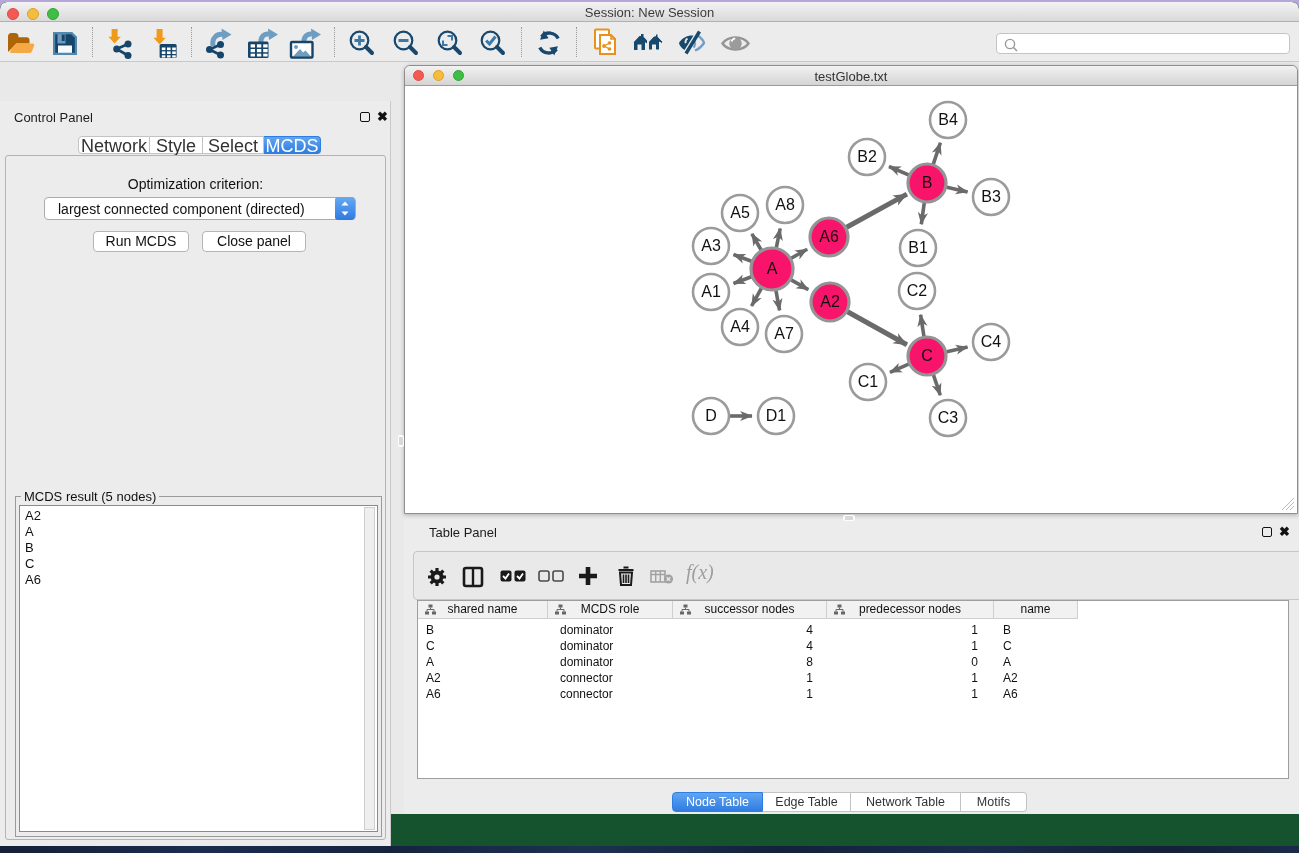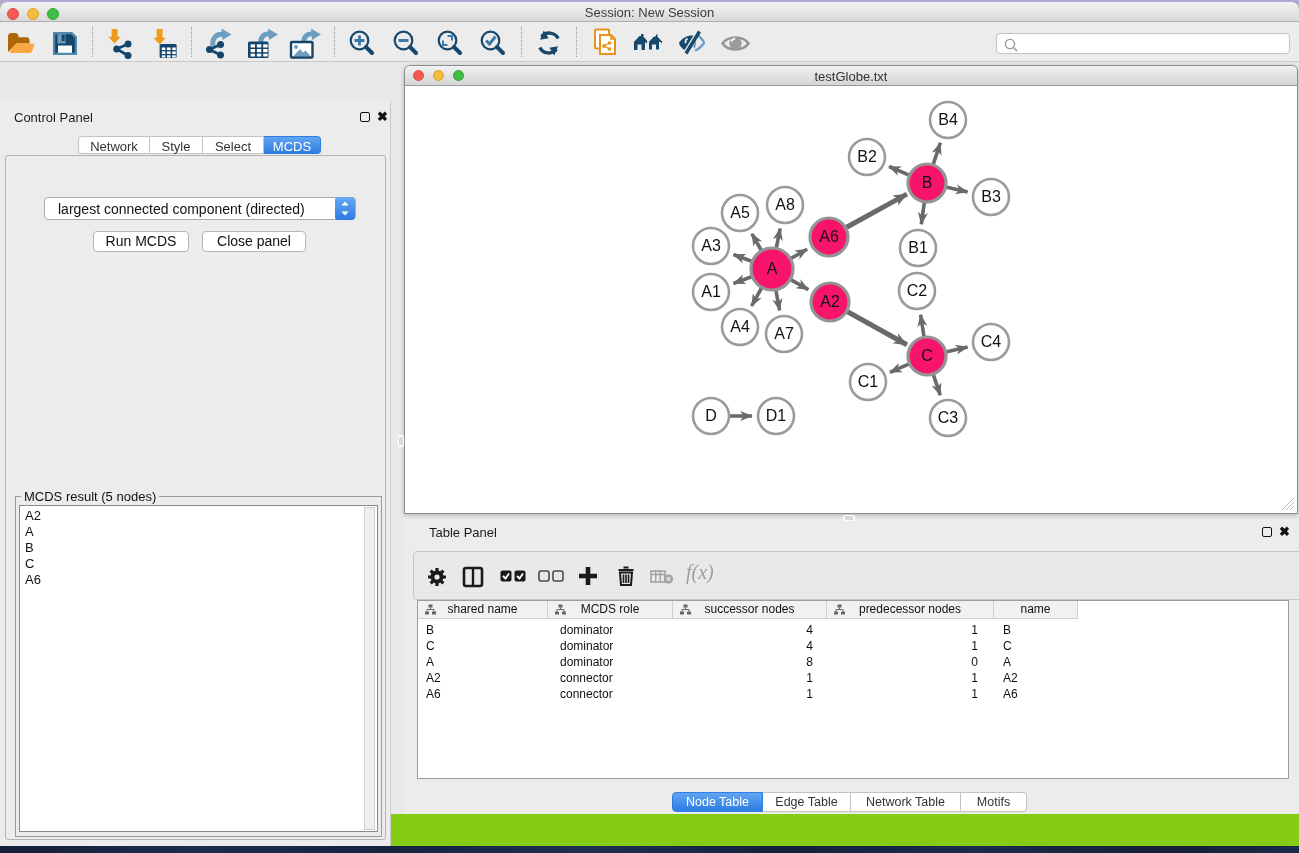--- a/index.html
+++ b/index.html
@@ -1,37 +1,37 @@
 <!DOCTYPE html>
 <html><head>
 <meta charset="utf-8">
 <style>
 * { margin:0; padding:0; box-sizing:border-box; }
 html,body { width:1299px; height:853px; overflow:hidden; font-family:"Liberation Sans", sans-serif; }
 body { background:#b7a7d8; position:relative; }
 .abs { position:absolute; }
-#app { position:absolute; left:0; top:2px; width:1299px; height:844px; background:#84cc16; border-radius:7px 7px 0 0; overflow:hidden; }
+#app { position:absolute; left:0; top:2px; width:1299px; height:844px; background:#14532d; border-radius:7px 7px 0 0; overflow:hidden; }
 #titlebar { position:absolute; left:0; top:0; width:1299px; height:20px; background:linear-gradient(#f3f3f3,#d9d9d9); border-bottom:1px solid #b1b1b1; border-radius:7px 7px 0 0; }
 .tl { position:absolute; top:6px; width:12px; height:12px; border-radius:50%; }
 #titlebar .t1 { left:7px;  background:#f45952; border:1px solid #dd4b44; }
 #titlebar .t2 { left:27px; background:#f5bd3f; border:1px solid #deA023; }
 #titlebar .t3 { left:47px; background:#3fbd47; border:1px solid #2ea62f; }
 #wtitle { position:absolute; top:3px; width:100%; text-align:center; font-size:13px; color:#3c3c3c; }
 #toolbar { position:absolute; left:0; top:20px; width:1299px; height:40px; background:#ececec; border-bottom:1px solid #c9c9c9; }
 .sep { position:absolute; top:5px; height:30px; width:0; border-left:1px dotted #9a9a9a; }
 .tbi { position:absolute; top:6px; }
 #searchbox { position:absolute; left:996px; top:11px; width:294px; height:21px; background:#fff; border:1px solid #c4c4c4; border-radius:4px; }
 #workspace { position:absolute; left:0; top:60px; width:1299px; height:752px; background:#e9e9e9; }
 
 
 #cp { position:absolute; left:0; top:0; width:391px; height:752px; background:#ececec; border-right:1px solid #c9c9c9;margin-top:39px; }
 #cp-title { position:absolute; left:14px; top:9px; font-size:13px; color:#1c1c1c; }
 .flt { position:absolute; top:11px; width:10px; height:10px; border:1.5px solid #111; border-radius:2px; }
 .clsx { position:absolute; top:8px; font-size:13px; font-weight:bold; color:#111; }
-#cp-tabs { position:absolute; left:78px; top:35px; height:18px; display:flex; font-size:13px; }
+#cp-tabs { position:absolute; left:78px; top:35px; height:18px; display:flex; font-size:18px; }
 #cp-tabs .tab, #bt-tabs .tab { background:#fff; border:1px solid #c3c3c3; border-left:none; color:#333; text-align:center; line-height:19px; }
 #cp-tabs .tab:first-child, #bt-tabs .tab:first-child { border-left:1px solid #c3c3c3; border-radius:4px 0 0 4px; }
 #cp-tabs .tab:last-child, #bt-tabs .tab:last-child { border-radius:0 4px 4px 0; }
 .tabsel { background:linear-gradient(#62a4f0,#2e7de2) !important; color:#fff !important; border-color:#2e7de2 !important; }
 #cp-body { position:absolute; left:5px; top:54px; width:381px; height:685px; border:1px solid #b3b3b3; border-radius:3px; background:#ececec; }
 #opt-label { position:absolute; left:0; top:20px; width:100%; text-align:center; font-size:14px; color:#111; }
 #dd { position:absolute; left:38px; top:41px; width:312px; height:23px; background:#fff; border:1px solid #ababab; border-radius:4px; }
 #dd .txt { position:absolute; left:13px; top:3px; font-size:14px; color:#111; }
 #dd .step { position:absolute; right:0px; top:-1px; width:20px; height:23px; background:linear-gradient(#67a9f2,#2d7ae2); border-radius:3px 4px 4px 3px; }
 .btn { position:absolute; top:75px; height:21px; background:#fff; border:1px solid #b5b5b5; border-radius:4px; font-size:14px; color:#111; text-align:center; line-height:19px; }
@@ -245,20 +245,21 @@
       <div id="cp-title">Control Panel</div>
       <div class="flt" style="left:360px;"></div>
       <div class="clsx" style="left:377px;">✖</div>
       <div id="cp-tabs">
         <div class="tab" style="width:72px;">Network</div>
         <div class="tab" style="width:53px;">Style</div>
         <div class="tab" style="width:61px;">Select</div>
         <div class="tab tabsel" style="width:57px;">MCDS</div>
       </div>
       <div id="cp-body">
+        <div id="opt-label">Optimization criterion:</div>
         <div id="dd">
           <div class="txt">largest connected component (directed)</div>
           <div class="step"><svg width="20" height="23">
                 <path d="M10 4.5 L13.6 8.5 L6.4 8.5 Z" fill="#fff"></path>
                 <path d="M10 18.5 L13.6 14.5 L6.4 14.5 Z" fill="#fff"></path>
               </svg></div>
         </div>
         <div class="btn" style="left:87px; width:96px;">Run MCDS</div>
         <div class="btn" style="left:196px; width:104px;">Close panel</div>
         <div id="fieldset">

